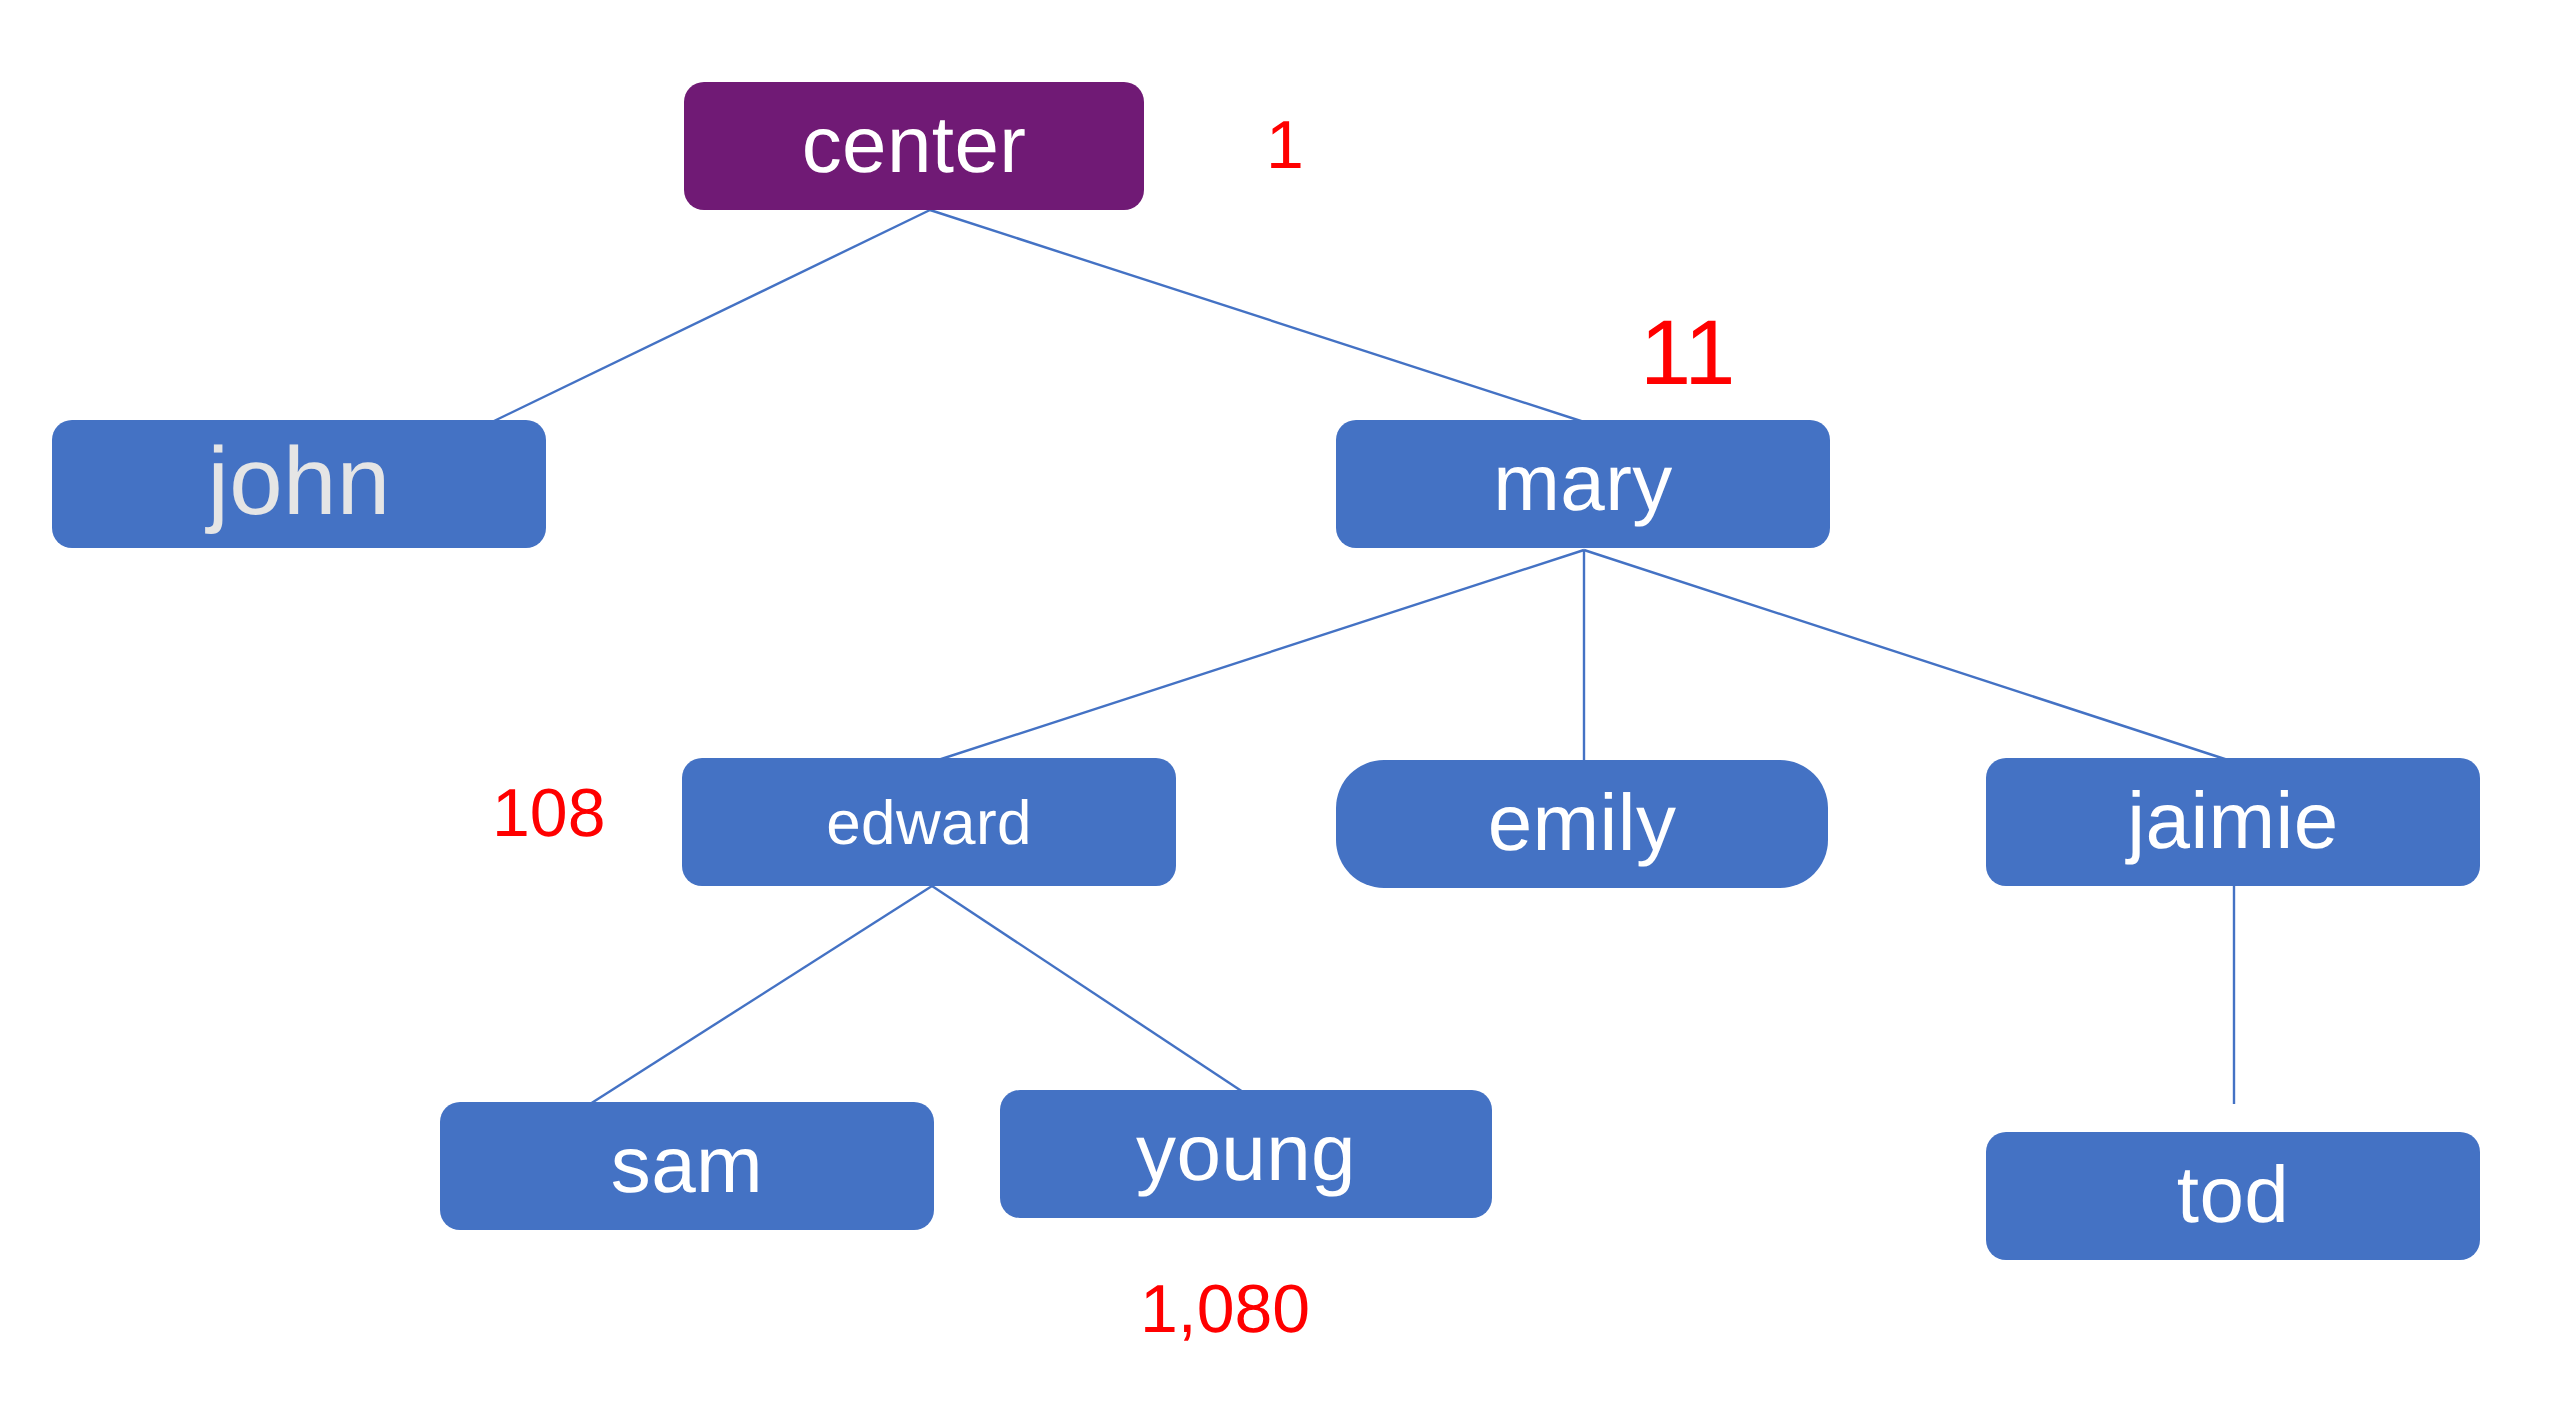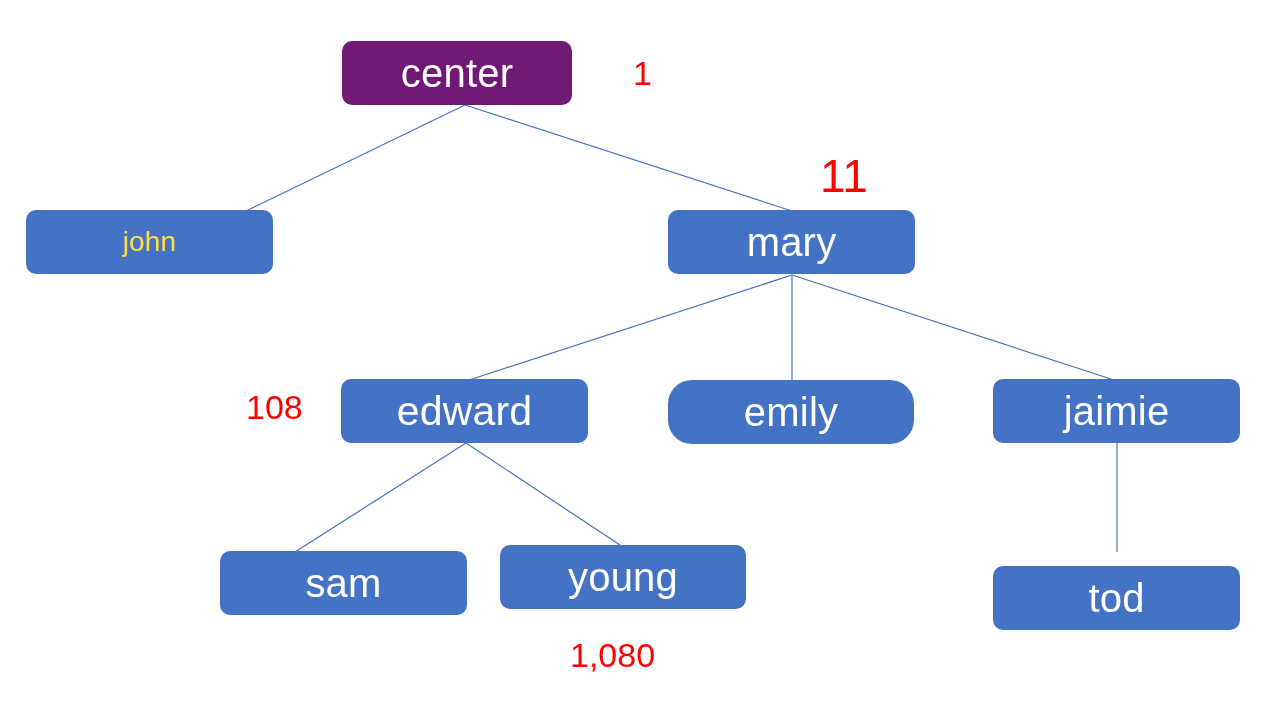--- a/index.html
+++ b/index.html
@@ -66,27 +66,27 @@
       <line x1="792" y1="275" x2="1117" y2="381" stroke="#4472c4" stroke-width="1.2"></line>
       <line x1="466" y1="443" x2="295" y2="552" stroke="#4472c4" stroke-width="1.2"></line>
       <line x1="466" y1="443" x2="623" y2="547" stroke="#4472c4" stroke-width="1.2"></line>
       <line x1="1117" y1="443" x2="1117" y2="552" stroke="#4472c4" stroke-width="1.2"></line>
     </svg>
 
   <div id="node-layer">
       <div class="node green" style="left: 342px; top: 41px; width: 230px; height: 64px; background: #701a75; font-size: 40px; color: rgb(255, 255, 255);">
         <span class="node-label">center</span>
       </div>
-      <div class="node blue" style="left: 26px; top: 210px; width: 247px; height: 64px; background: rgb(68, 114, 196); font-size: 28px; color: #fde047;">
+      <div class="node blue" style="left: 26px; top: 210px; width: 247px; height: 64px; background: rgb(68, 114, 196); font-size: 48px; color: #e5e5e5;">
         <span class="node-label">john</span>
       </div>
       <div class="node blue" style="left: 668px; top: 210px; width: 247px; height: 64px; background: rgb(68, 114, 196); font-size: 40px; color: rgb(255, 255, 255);">
         <span class="node-label">mary</span>
       </div>
-      <div class="node blue" style="left: 341px; top: 379px; width: 247px; height: 64px; background: rgb(68, 114, 196); font-size: 41px; color: rgb(255, 255, 255);">
+      <div class="node blue" style="left: 341px; top: 379px; width: 247px; height: 64px; background: rgb(68, 114, 196); font-size: 31px; color: rgb(255, 255, 255);">
         <span class="node-label">edward</span>
       </div>
       <div class="node blue" style="left: 668px; top: 380px; width: 246px; height: 64px; background: rgb(68, 114, 196); font-size: 40px; color: rgb(255, 255, 255); border-radius: 24px;">
         <span class="node-label">emily</span>
       </div>
       <div class="node blue" style="left: 993px; top: 379px; width: 247px; height: 64px; background: rgb(68, 114, 196); font-size: 40px; color: rgb(255, 255, 255);">
         <span class="node-label">jaimie</span>
       </div>
       <div class="node blue" style="left: 172px; top: 551px; width: 247px; height: 64px; background: rgb(68, 114, 196); font-size: 40px; color: rgb(255, 255, 255); margin-left: 48px;">
         <span class="node-label">sam</span>

